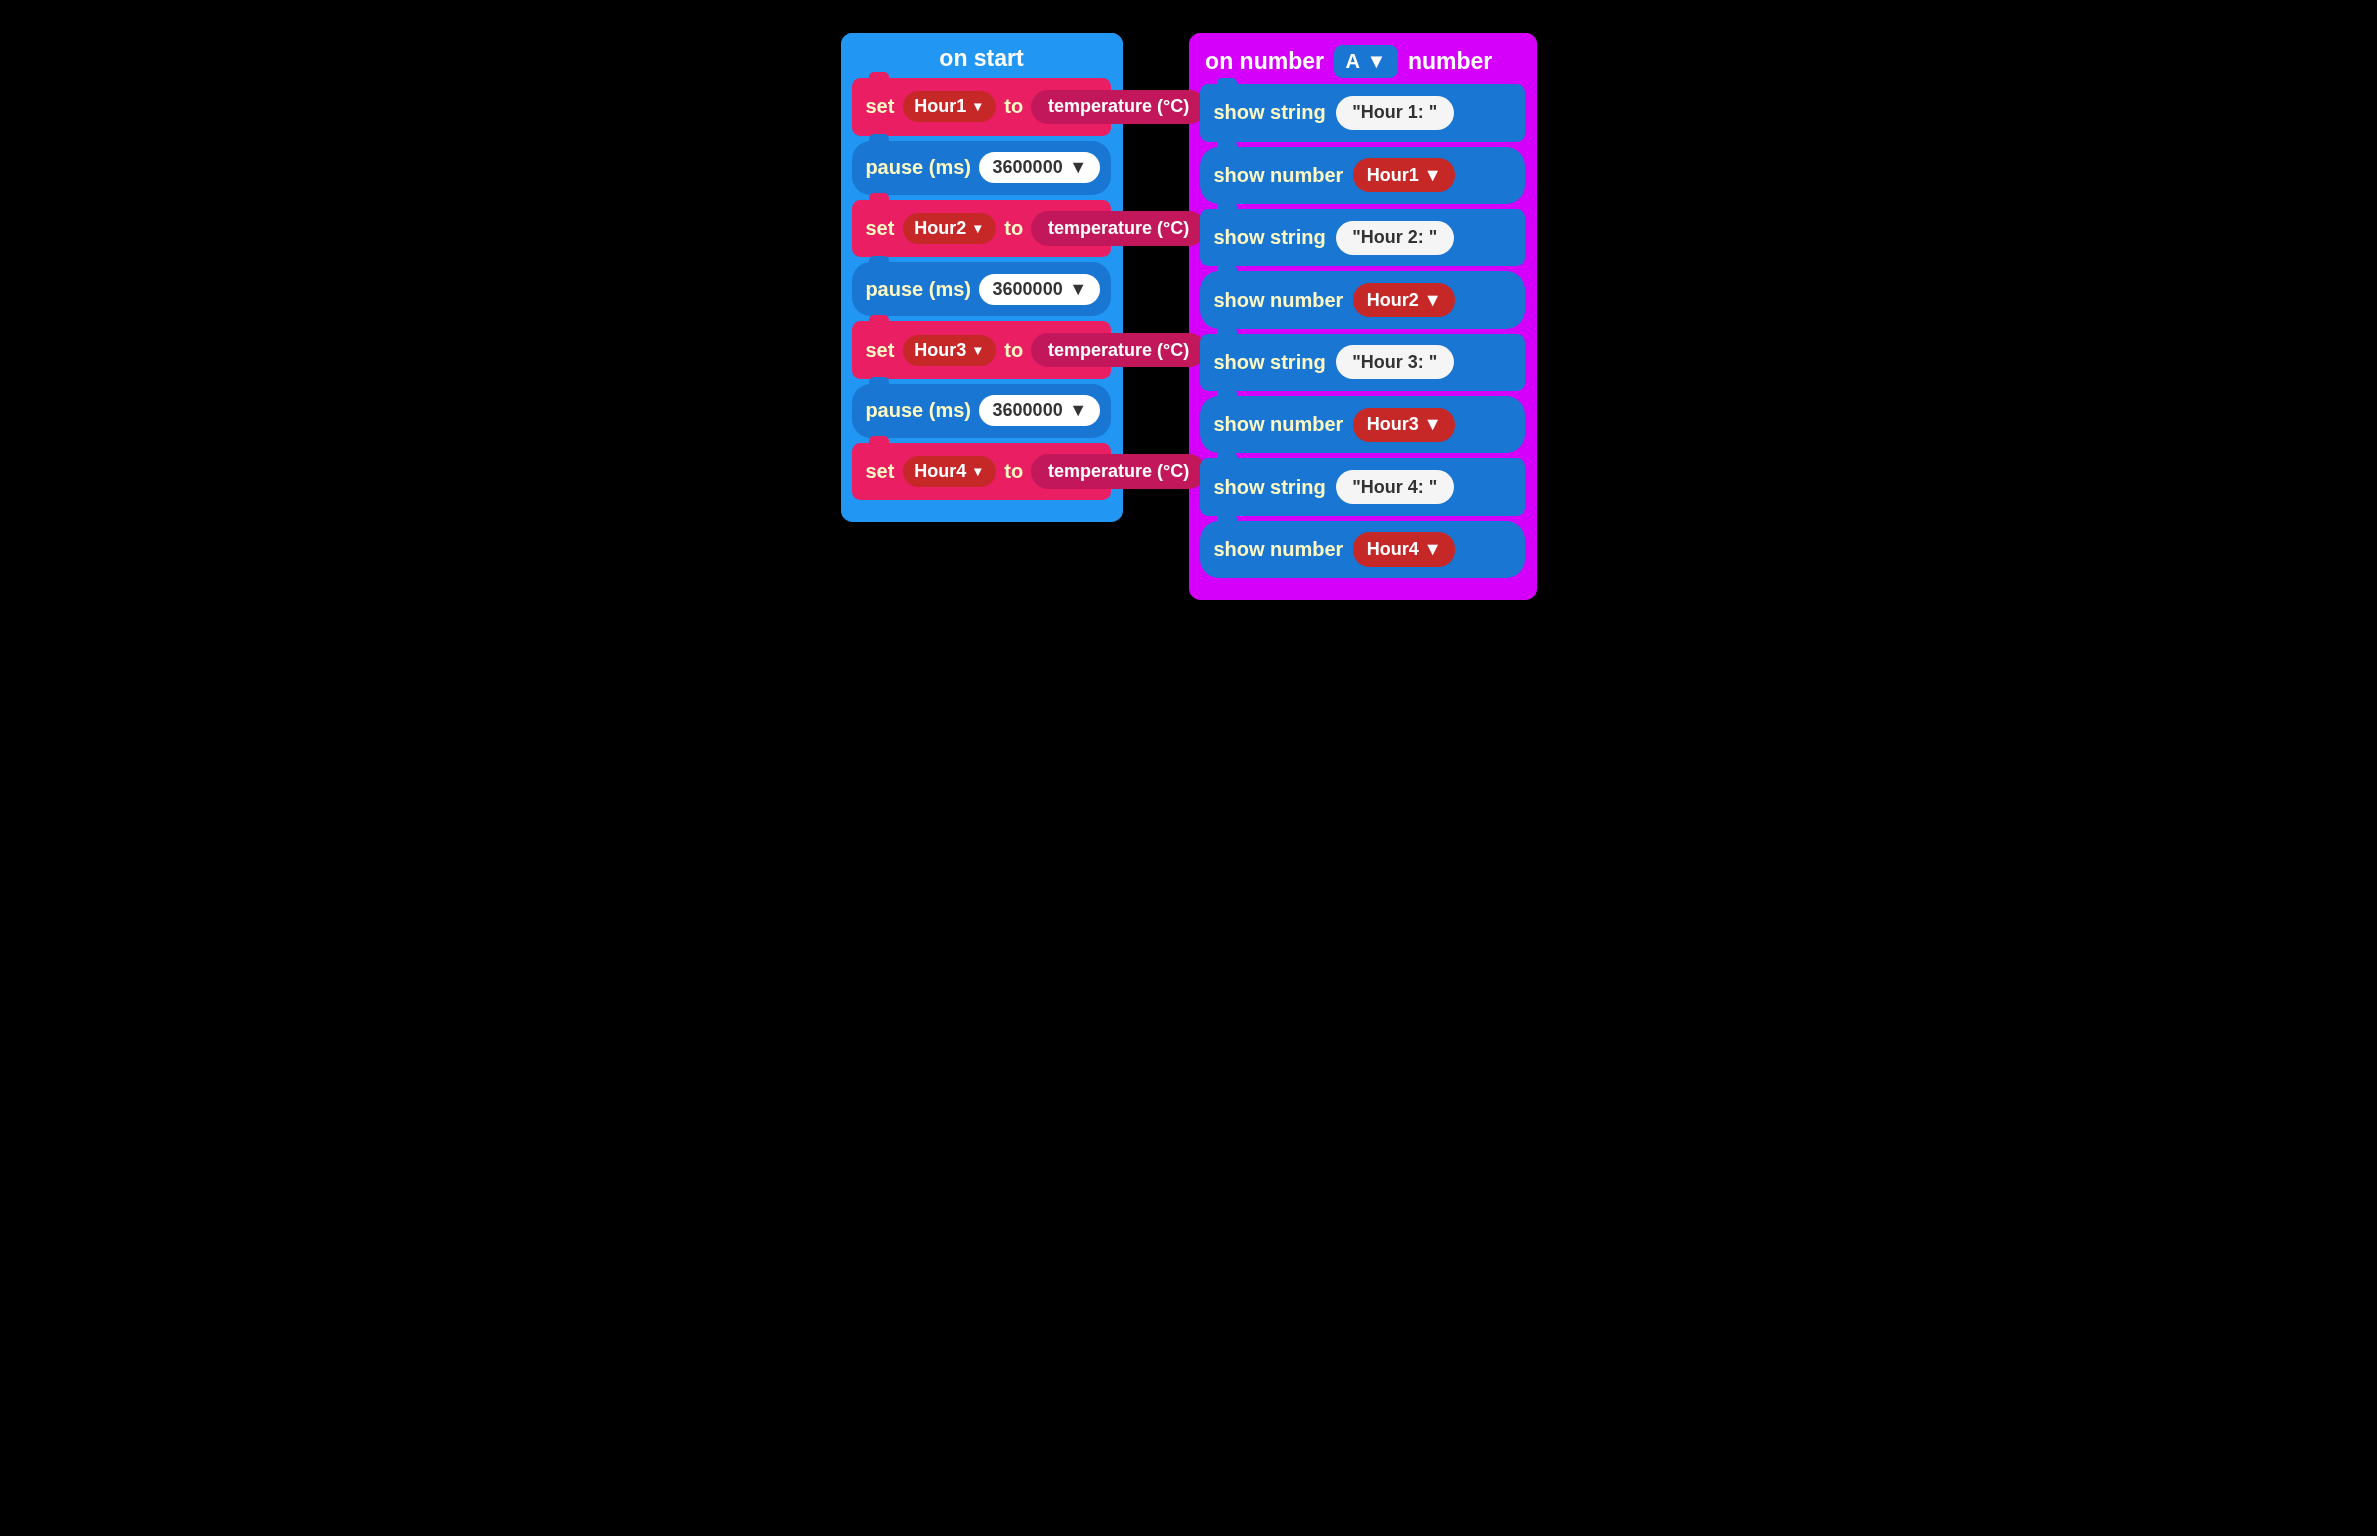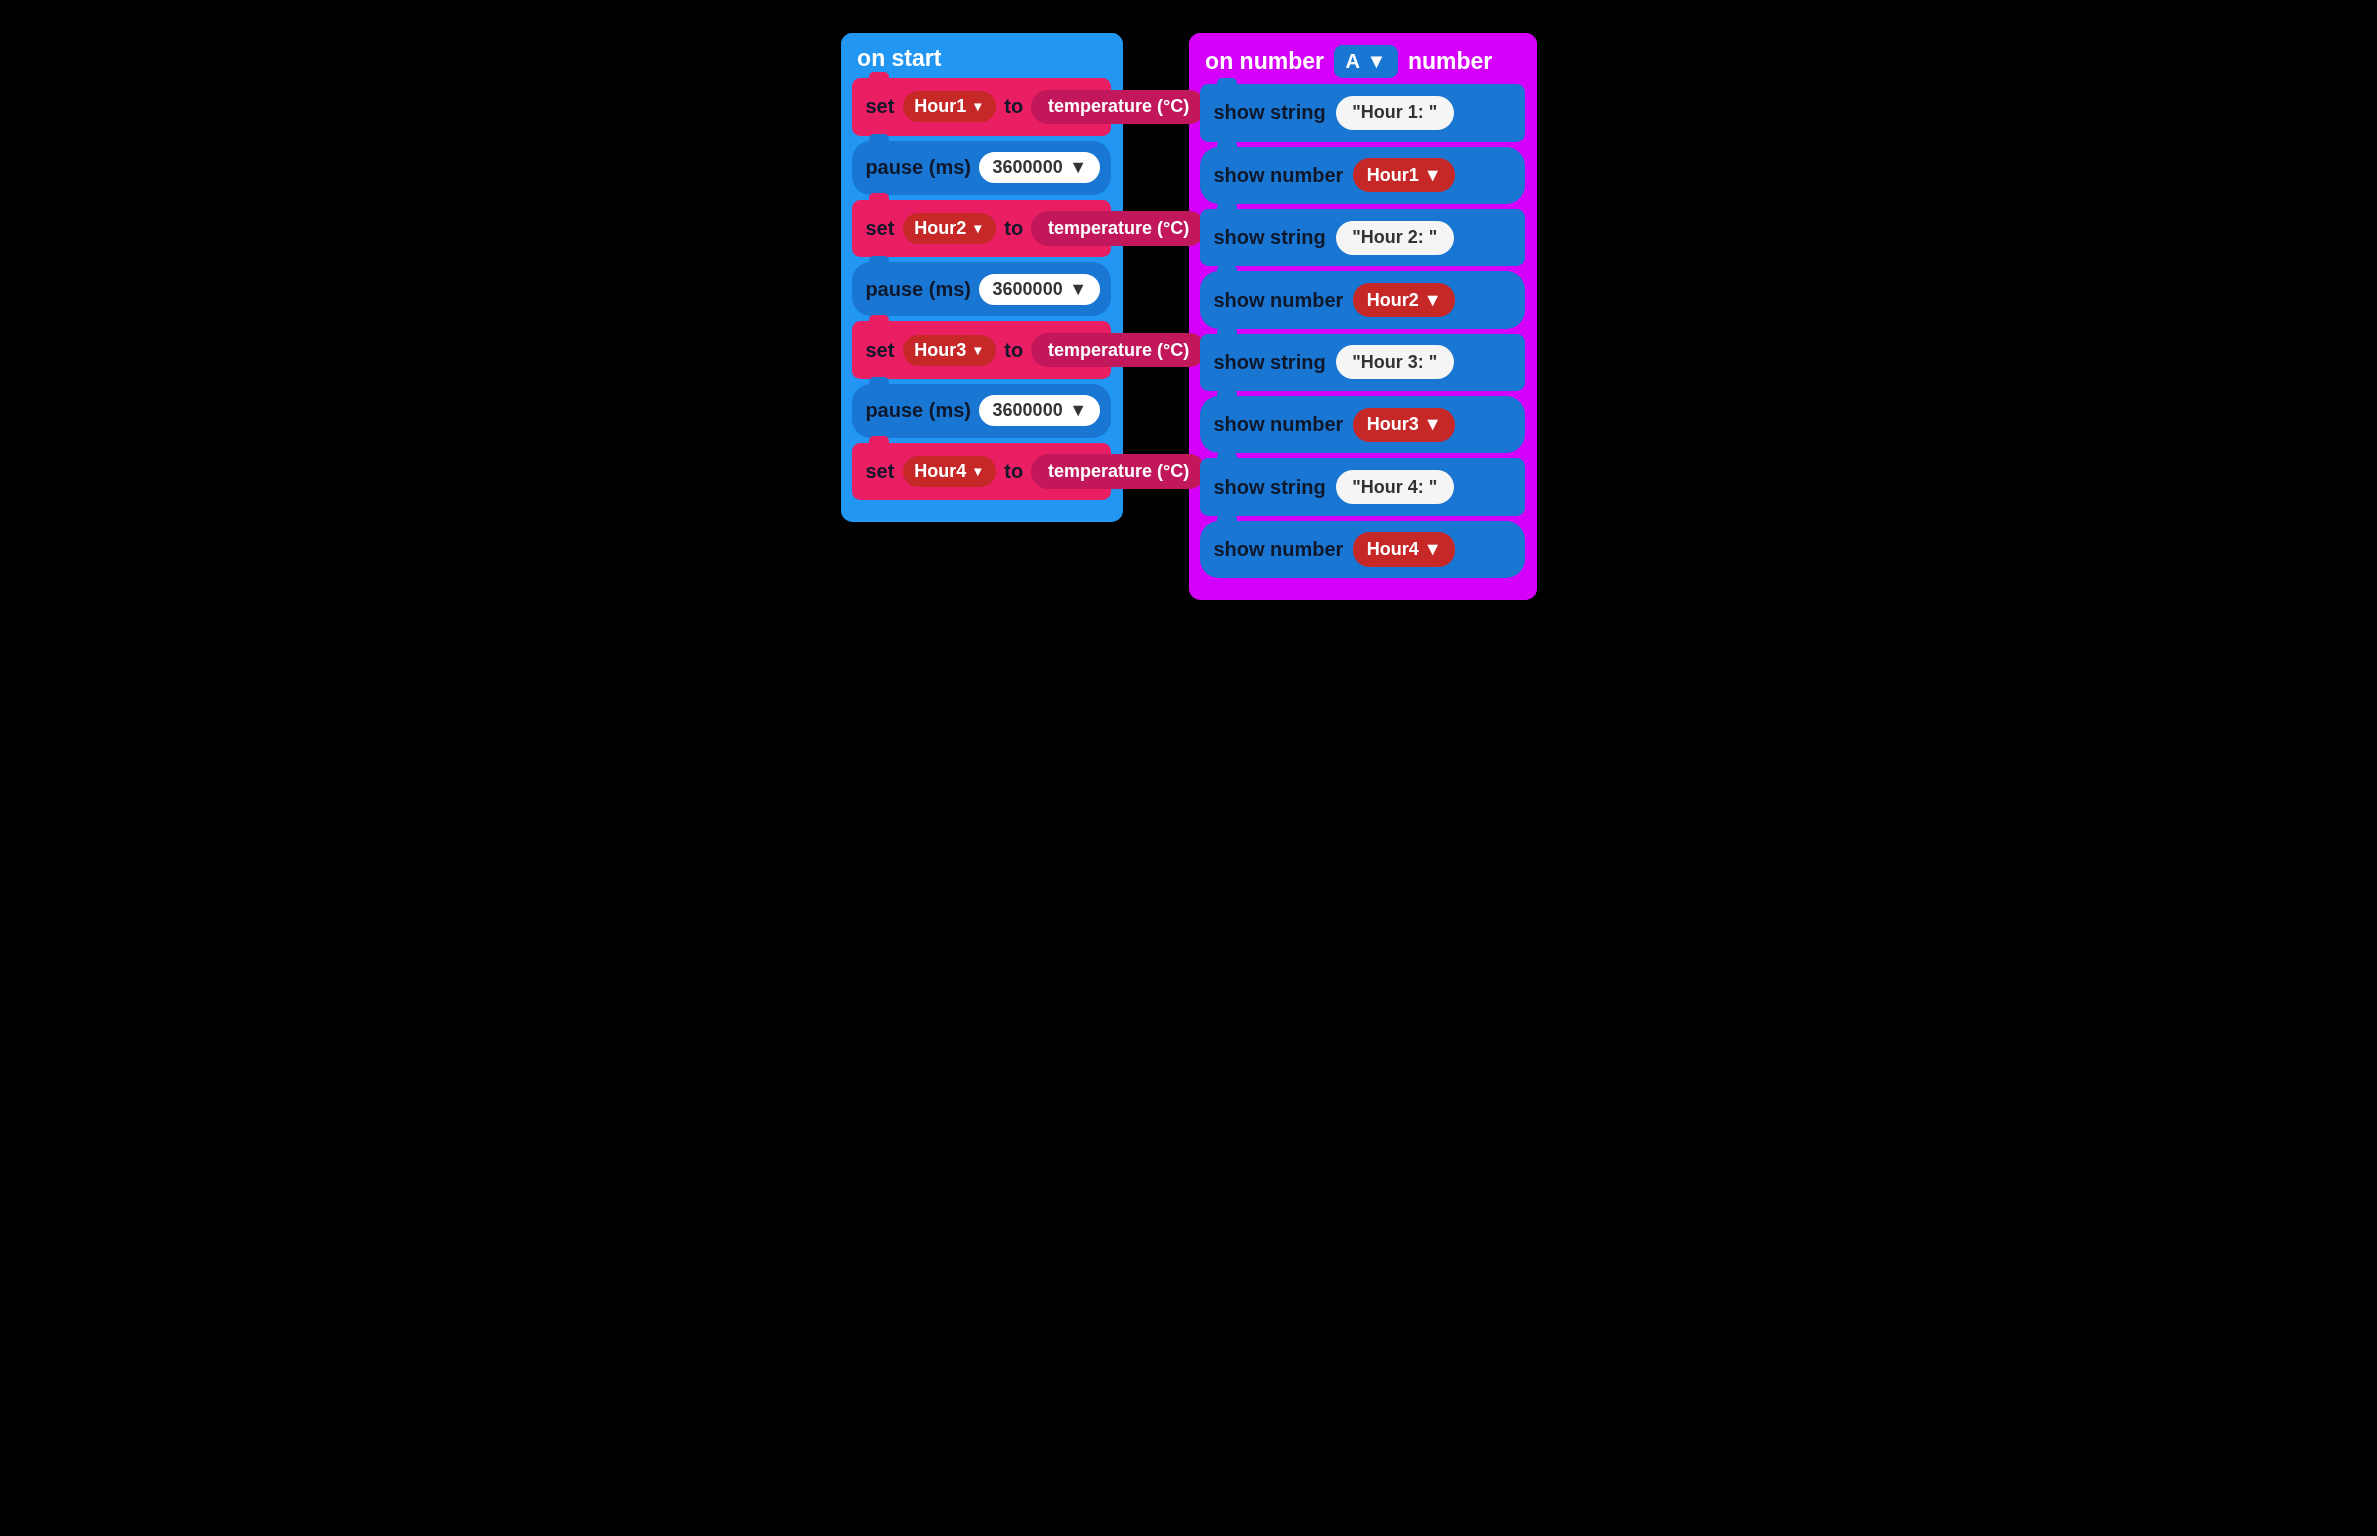--- a/index.html
+++ b/index.html
@@ -32,20 +32,21 @@
       padding: 0 0 16.6px 0;
       width: 282px;
     }
 
     .hat-block {
       background: #2196f3;
       border-radius: 11.6px 11.6px 0 0;
       padding: 11.6px 16.6px 6.6px 16.6px;
       font-size: 23px;
       color: white;
+      text-align: center;
     }
 
     .inner-blocks {
       display: flex;
       flex-direction: column;
       gap: 0;
       padding: 0 11.6px;
     }
 
     
@@ -65,21 +66,21 @@
       position: absolute;
       left: 16.6px;
       top: -6.6px;
       width: 20px;
       height: 8.3px;
       background: #e91e63;
       border-radius: 5px 5px 0 0;
     }
 
     .block-label {
-      color: #0f172a;
+      color: #fef9c3;
       font-size: 20px;
       white-space: nowrap;
     }
 
     .variable-pill {
       background: #c62828;
       border-radius: 16.6px;
       padding: 5px 11.6px;
       color: white;
       font-size: 18px;

